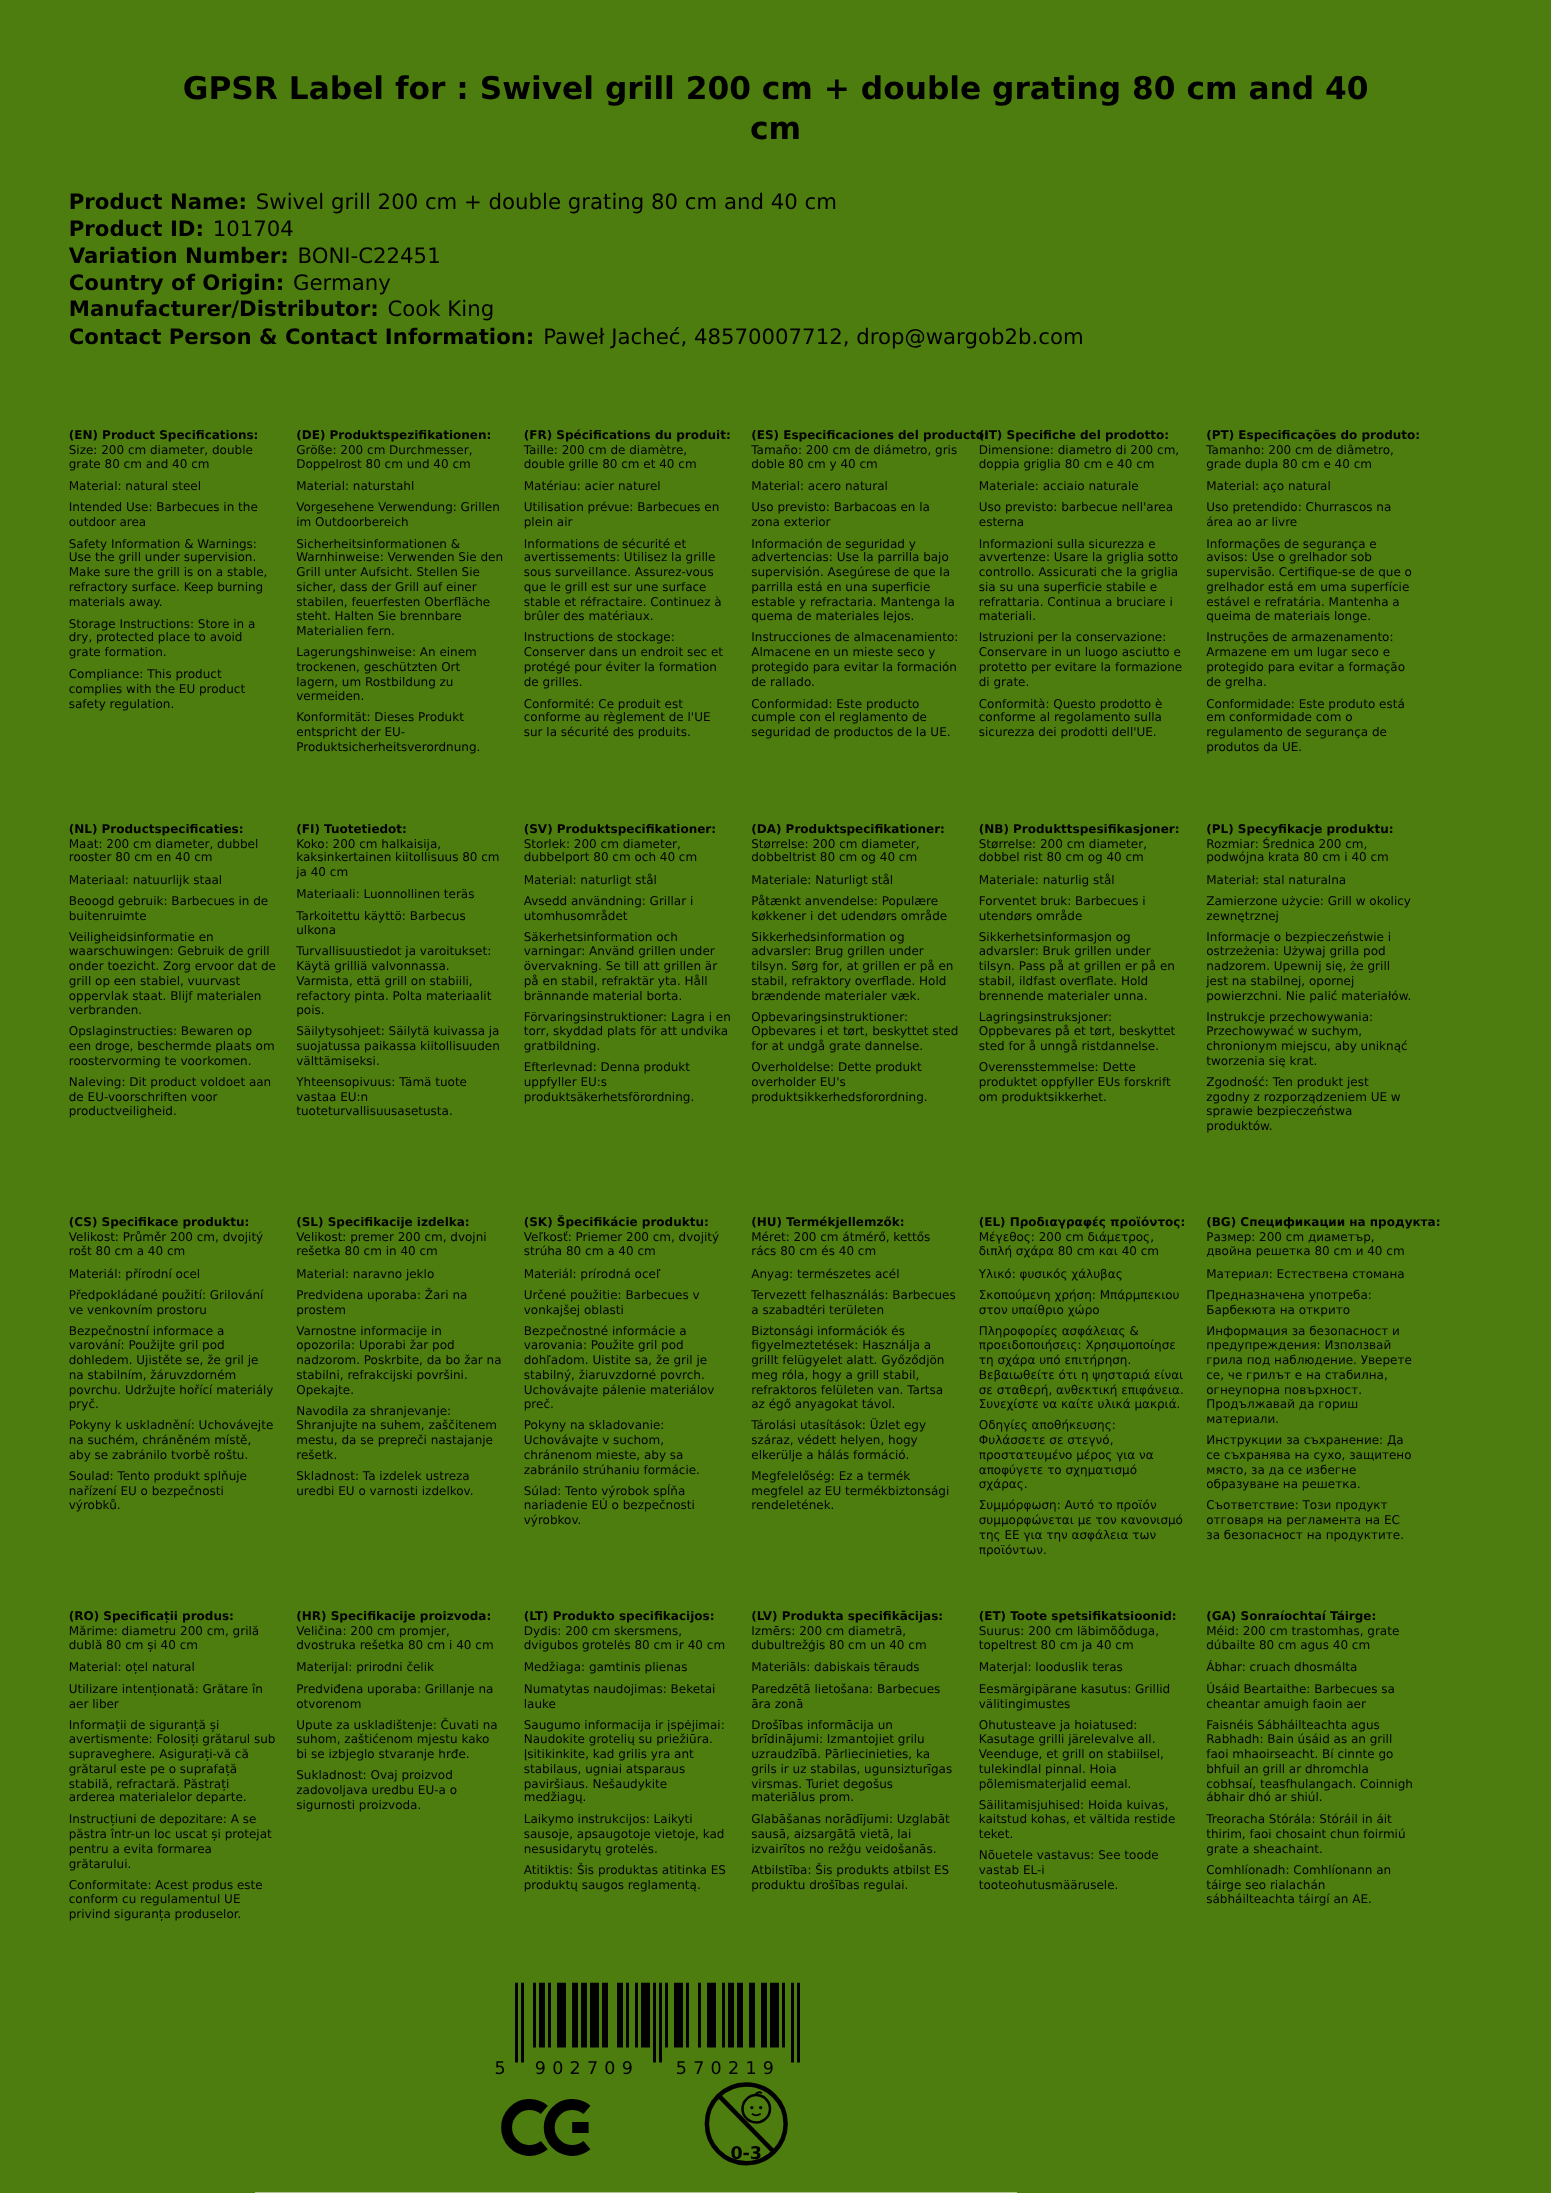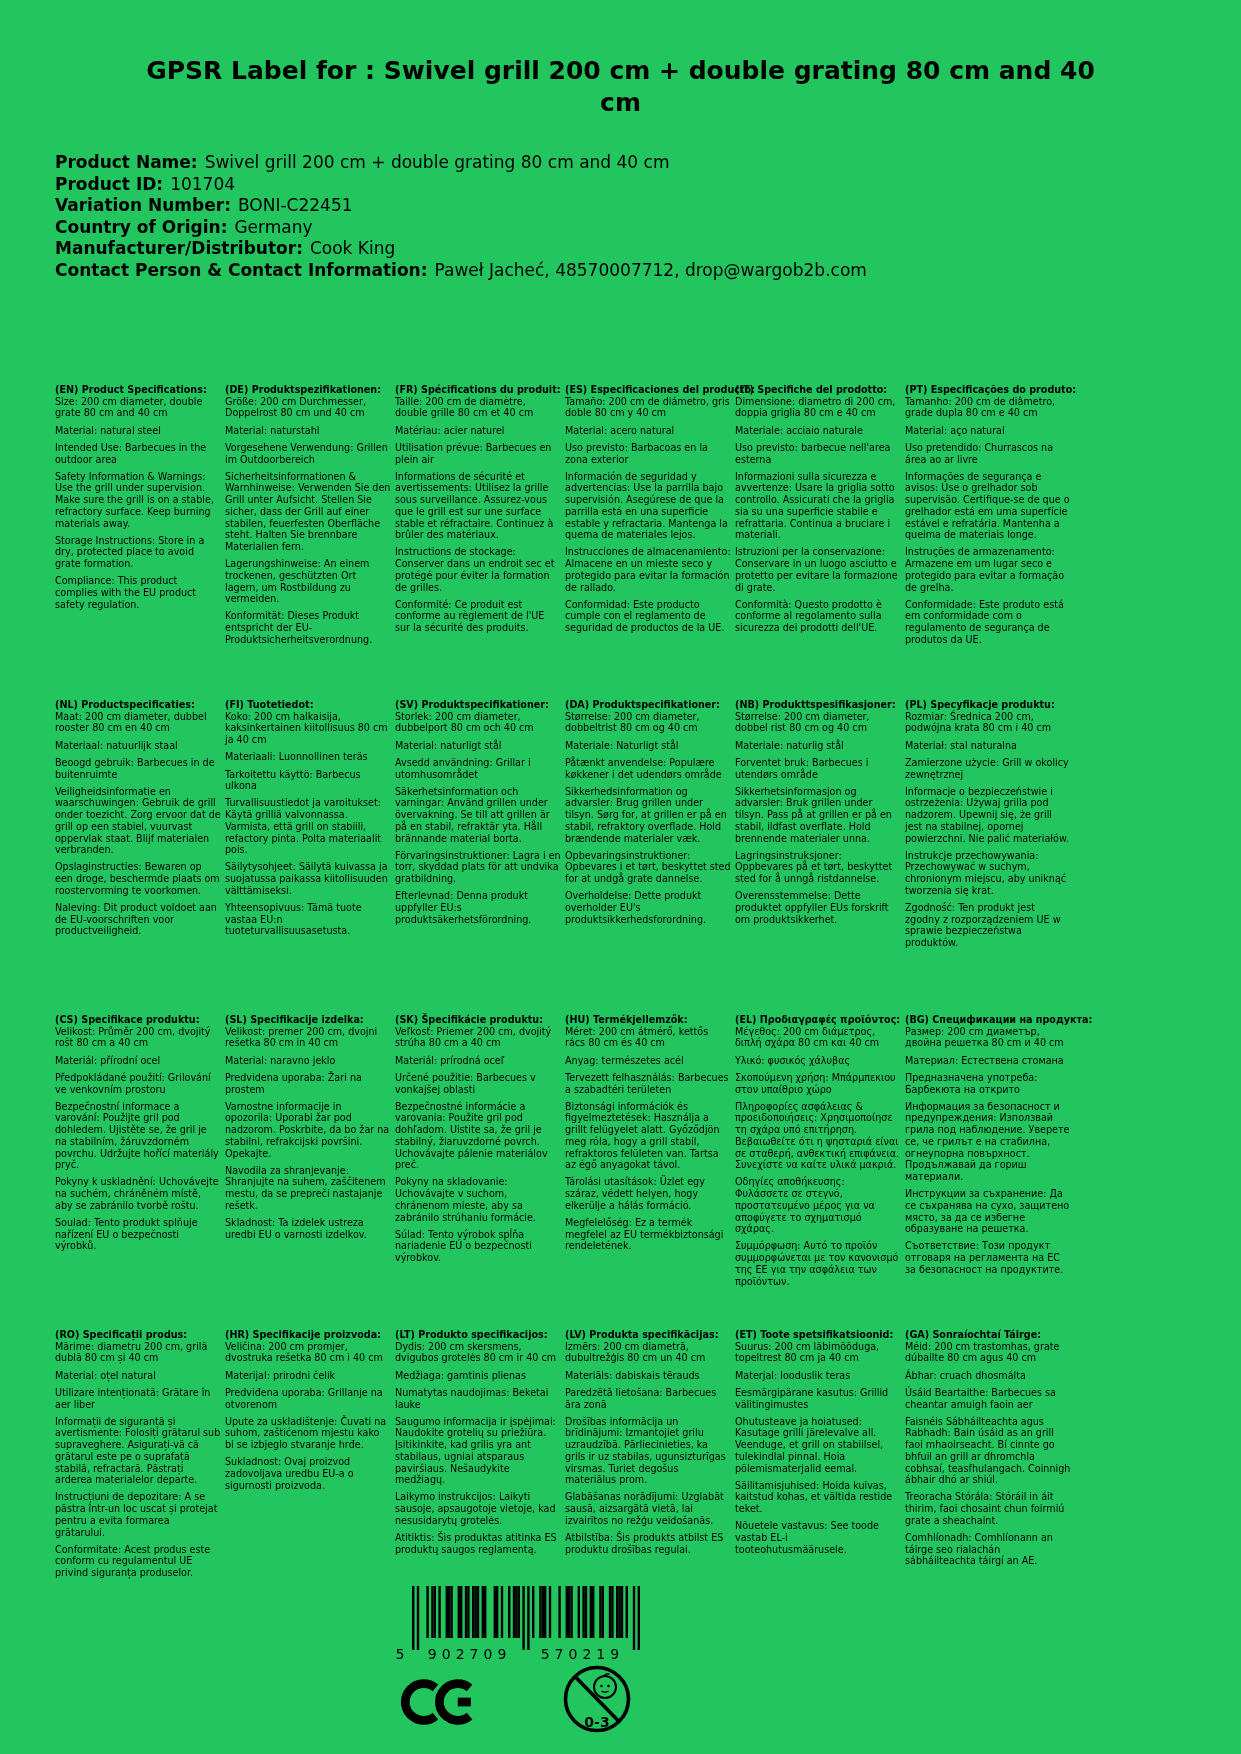--- a/index.html
+++ b/index.html
@@ -1,20 +1,20 @@
 <!DOCTYPE html>
 <html><head>
 <meta charset="utf-8">
 <style>
   html, body { margin: 0; padding: 0; background: #ffffff; }
   .page {
     position: relative;
     width: 1241px;
     height: 1754px;
-    background: #22c55e;
+    background: #4d7c0f;
     color: #000000;
     font-family: "DejaVu Sans", sans-serif;
     overflow: hidden;
   }
   .title {
     margin: 0 auto;
     padding-top: 55px;
     width: 950px;
     text-align: center;
     font-size: 25px;
@@ -27,23 +27,22 @@
     line-height: 21.5px;
   }
   .info-label { font-weight: bold; }
   .info-value { margin-left: 7px; }
   .specs {
     position: absolute;
     left: 55px;
     top: 343px;
     display: grid;
     grid-template-columns: repeat(6, 166px);
-    column-gap: 4px;
+    column-gap: 16px;
     grid-auto-rows: 315px;
-    margin-top: 41px;
   }
   .spec-cell {
     font-size: 9.6px;
     line-height: 1.22;
     overflow-wrap: break-word;
   }
   .spec-header { font-weight: bold; white-space: nowrap; }
   .spec-p { margin: 5.5px 0 0 0; }
   .spec-p.first { margin-top: 0; }
   .barcode { position: absolute; left: 390px; top: 1586px; }

